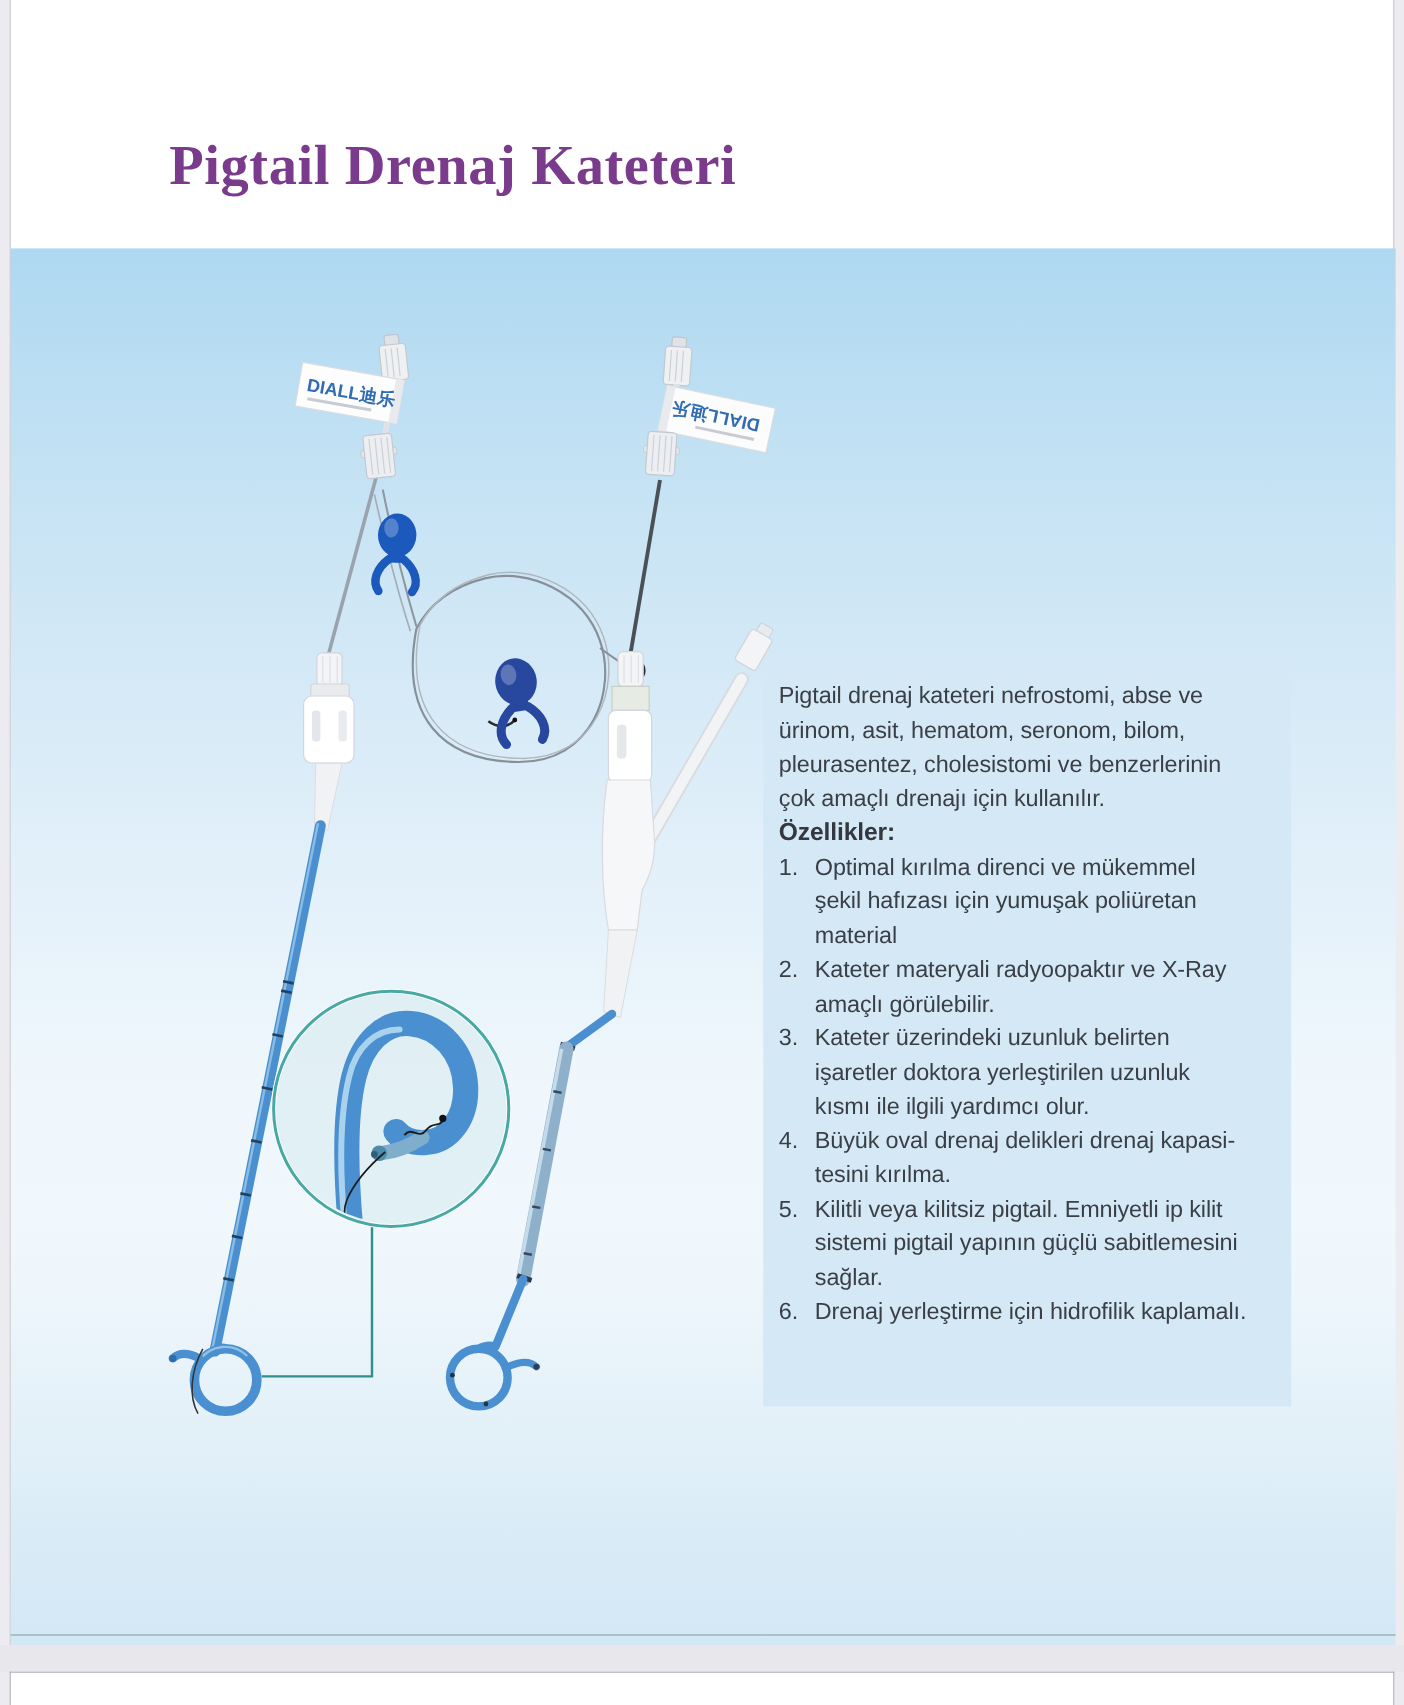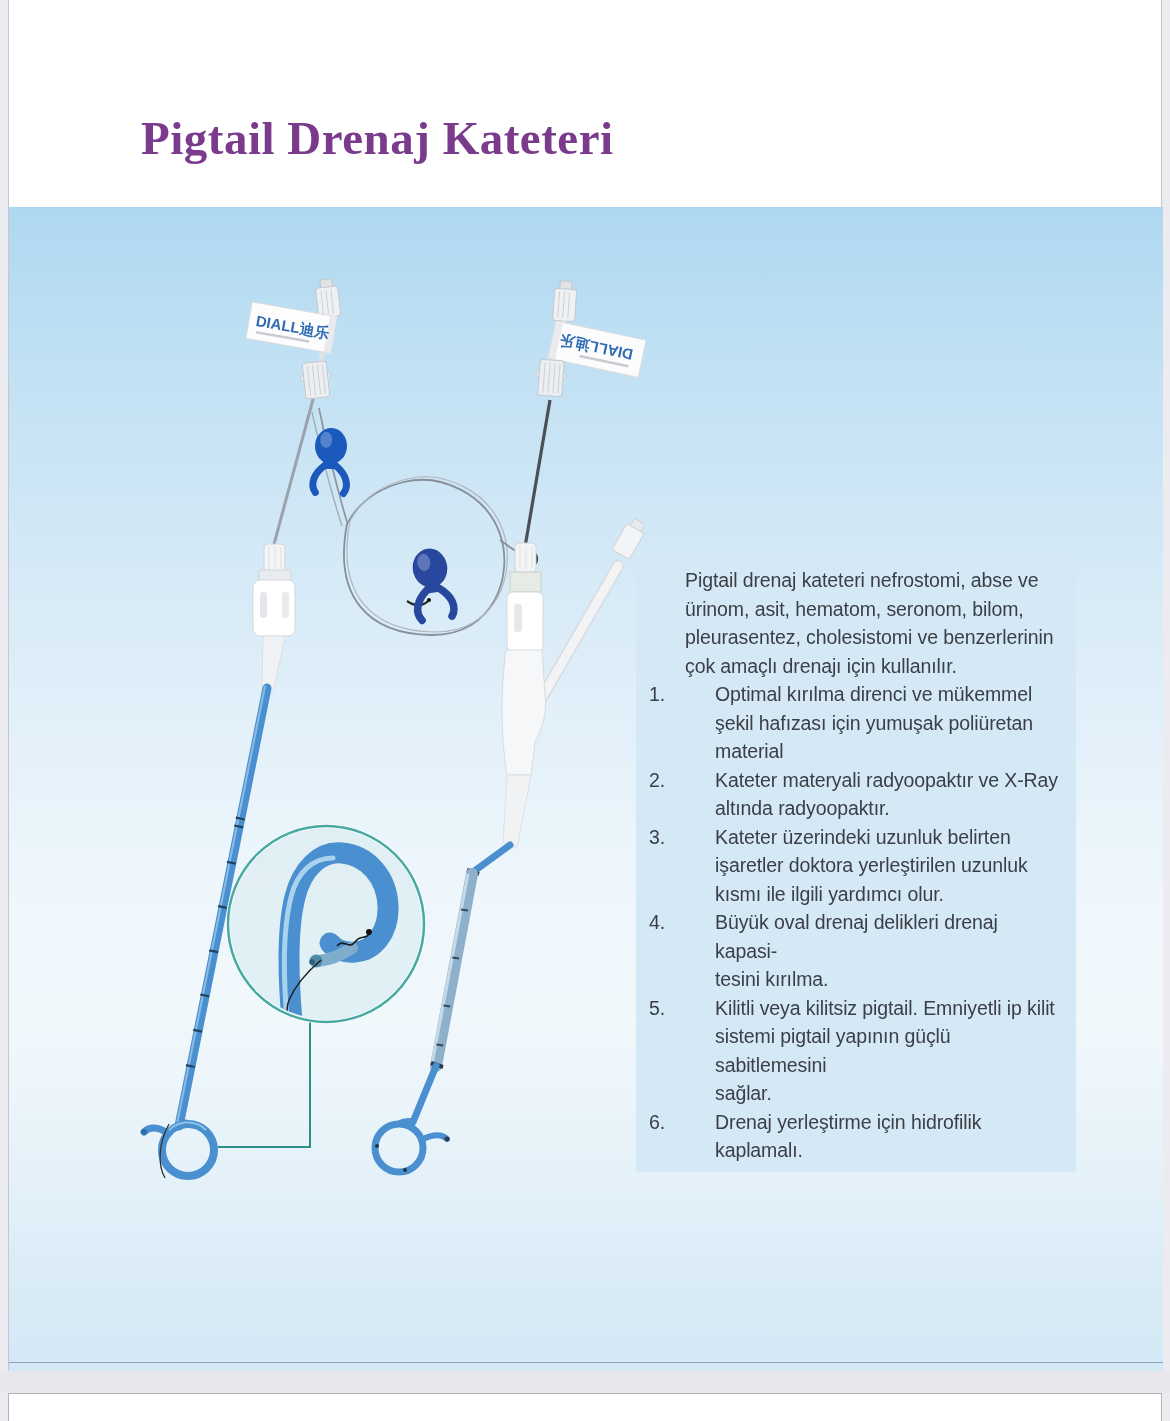--- a/index.html
+++ b/index.html
@@ -14,21 +14,21 @@
   .panel{position:absolute;left:0;top:207px;width:1154px;height:1164px;
          background:linear-gradient(180deg,#aed8f1 0%,#bfe0f3 12%,#d2e8f6 28%,#e4f1fa 46%,
                     #eff7fc 60%,#f1f8fc 70%,#e6f2f9 82%,#d9ebf7 93%,#d3e8f5 100%);}
   .panel::after{content:"";position:absolute;left:0;bottom:8px;width:100%;height:1px;background:#92a4b2;}
   .art{position:absolute;left:0;top:0;}
   
   .infobox{position:absolute;left:627px;top:345px;width:440px;height:620px;box-sizing:border-box;
            background:#d4e8f6;padding:14px 12px 0 13px;overflow:hidden;
            color:#3a3f45;font-size:19.5px;line-height:28.5px;letter-spacing:-0.1px;}
   .infobox h3{margin:0;font-size:20.5px;line-height:28.5px;font-weight:700;color:#33383e;}
-  .infobox .prelines{white-space:pre-line;margin-left:36px;}
+  .infobox .prelines{white-space:pre-line;}
   .apps-body{margin:0;}
   .features-head{margin-top:28px;}
   ol.features{list-style:none;margin:0;padding:0;}
   ol.features li{display:grid;grid-template-columns:30px 1fr;align-items:start;}
   ol.features .num{display:block;}
   
   .page-gap{position:absolute;left:0;top:1371px;width:1170px;height:22px;background:#e7e7ec;}
   .page2{position:absolute;left:8px;top:1393px;width:1154px;height:28px;background:#ffffff;
          border:1px solid #b2b2bc;border-bottom:none;box-sizing:border-box;}
   :root{--title-color:#7b3b8c;}
@@ -208,31 +208,32 @@
           </g>
           <circle cx="325" cy="924" r="98" fill="none" stroke="#48a9a4" stroke-width="2.5"></circle>
         </g>
       </svg>
 
       <div class="infobox">
         <p class="apps-body prelines">Pigtail drenaj kateteri nefrostomi, abse ve
 ürinom, asit, hematom, seronom, bilom,
 pleurasentez, cholesistomi ve benzerlerinin
 çok amaçlı drenajı için kullanılır.</p>
+        <h3 class="features-head">Özellikler:</h3>
         <ol class="features">
           <li>
             <span class="num">1.</span>
             <span class="txt prelines">Optimal kırılma direnci ve mükemmel
 şekil hafızası için yumuşak poliüretan
 material</span>
           </li>
           <li>
             <span class="num">2.</span>
             <span class="txt prelines">Kateter materyali radyoopaktır ve X-Ray
-altında radyoopaktır.</span>
+amaçlı görülebilir.</span>
           </li>
           <li>
             <span class="num">3.</span>
             <span class="txt prelines">Kateter üzerindeki uzunluk belirten
 işaretler doktora yerleştirilen uzunluk
 kısmı ile ilgili yardımcı olur.</span>
           </li>
           <li>
             <span class="num">4.</span>
             <span class="txt prelines">Büyük oval drenaj delikleri drenaj kapasi-

